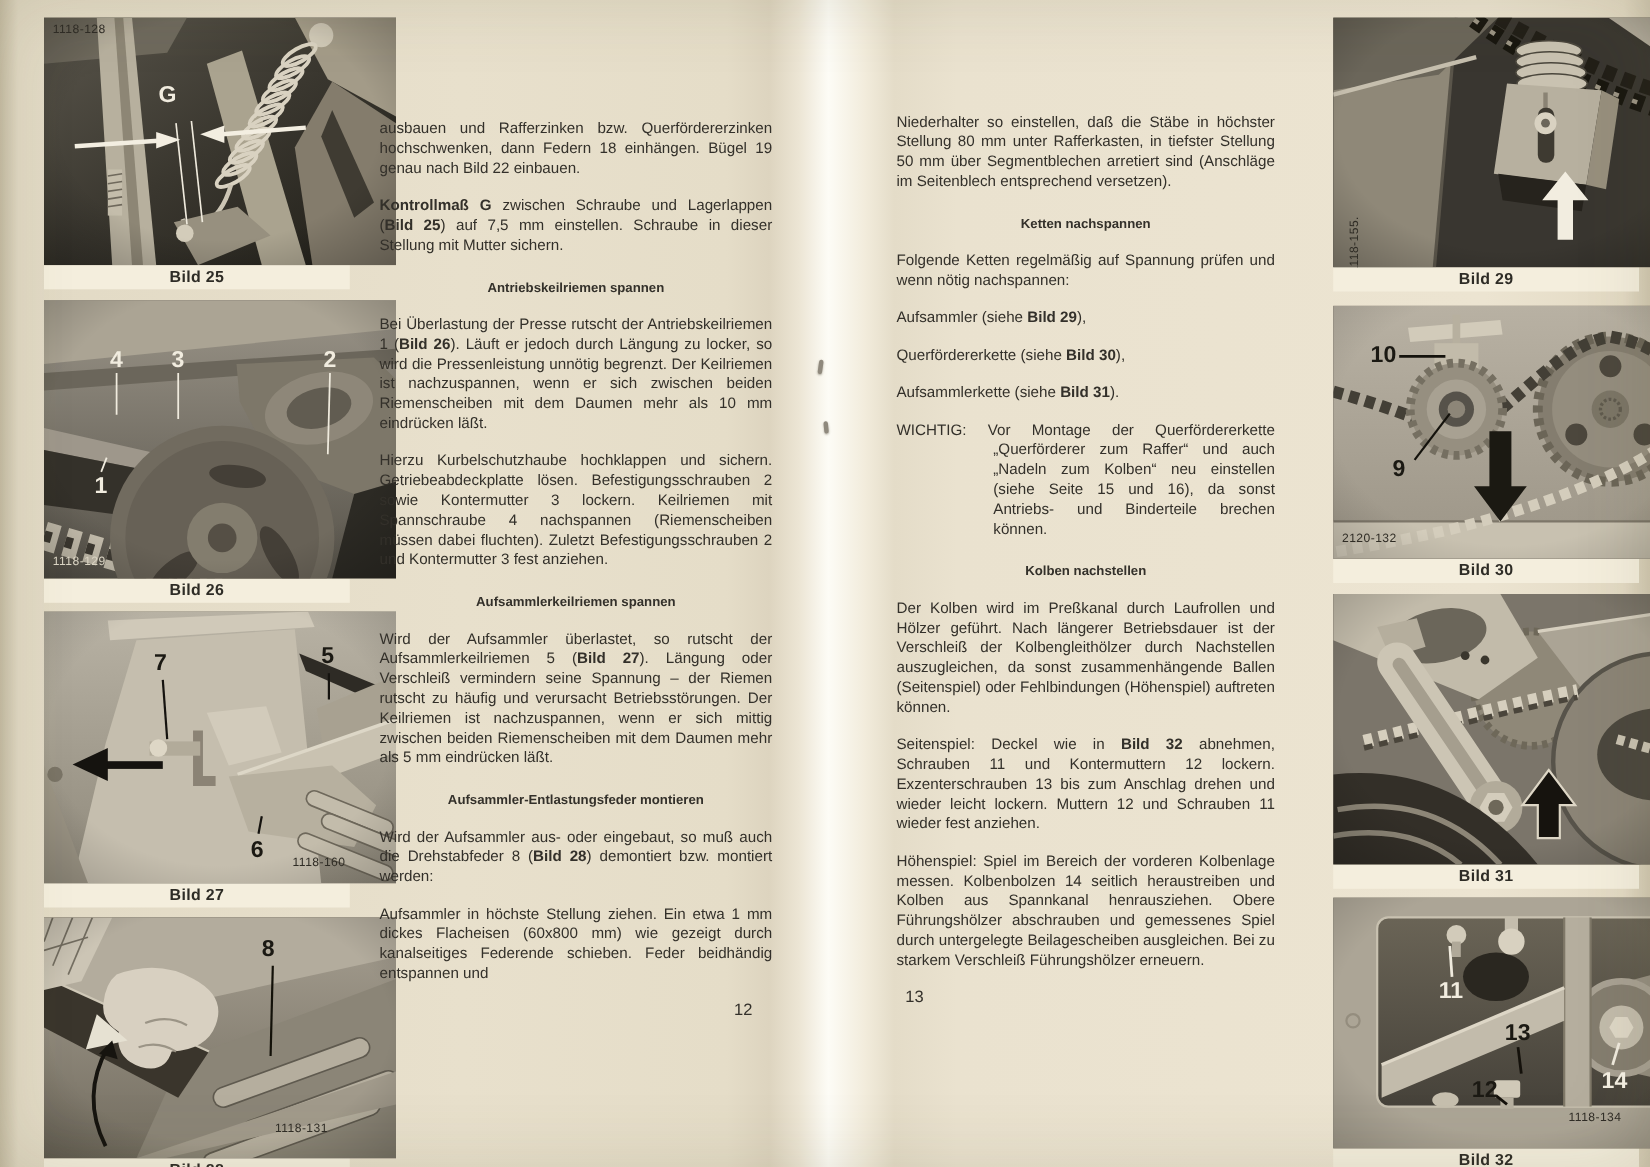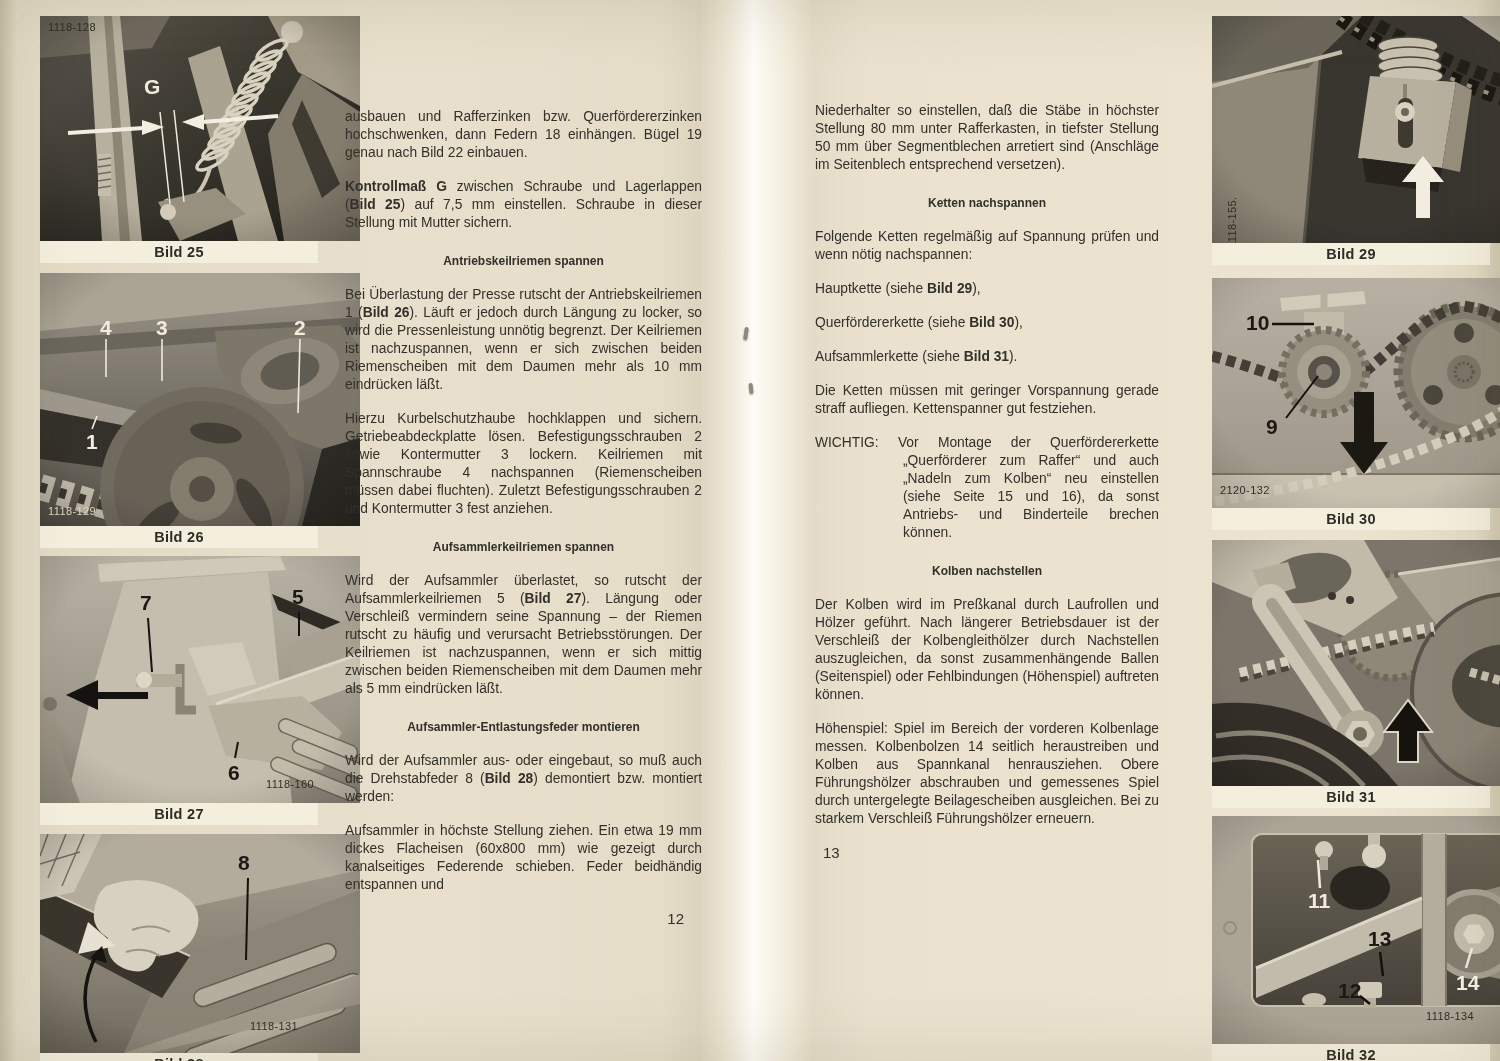--- a/index.html
+++ b/index.html
@@ -261,38 +261,38 @@
     <div class="textcol tc-left">
         <p class="blk"><span>ausbauen und Rafferzinken bzw. Querfördererzinken hochschwenken, dann Federn 18 einhängen. Bügel 19 genau nach Bild 22 einbauen.</span></p>
         <p class="blk"><span class="b">Kontrollmaß G</span><span> zwischen Schraube und Lagerlappen (</span><span class="b">Bild 25</span><span>) auf 7,5 mm einstellen. Schraube in dieser Stellung mit Mutter sichern.</span></p>
         <h3 class="blk"><span>Antriebskeilriemen spannen</span></h3>
         <p class="blk"><span>Bei Überlastung der Presse rutscht der Antriebskeilriemen 1 (</span><span class="b">Bild 26</span><span>). Läuft er jedoch durch Längung zu locker, so wird die Pressenleistung unnötig begrenzt. Der Keilriemen ist nachzuspannen, wenn er sich zwischen beiden Riemenscheiben mit dem Daumen mehr als 10 mm eindrücken läßt.</span></p>
         <p class="blk"><span>Hierzu Kurbelschutzhaube hochklappen und sichern. Getriebeabdeckplatte lösen. Befestigungsschrauben 2 sowie Kontermutter 3 lockern. Keilriemen mit Spannschraube 4 nachspannen (Riemenscheiben müssen dabei fluchten). Zuletzt Befestigungsschrauben 2 und Kontermutter 3 fest anziehen.</span></p>
         <h3 class="blk"><span>Aufsammlerkeilriemen spannen</span></h3>
         <p class="blk"><span>Wird der Aufsammler überlastet, so rutscht der Aufsammlerkeilriemen 5 (</span><span class="b">Bild 27</span><span>). Längung oder Verschleiß vermindern seine Spannung – der Riemen rutscht zu häufig und verursacht Betriebsstörungen. Der Keilriemen ist nachzuspannen, wenn er sich mittig zwischen beiden Riemenscheiben mit dem Daumen mehr als 5 mm eindrücken läßt.</span></p>
         <h3 class="blk"><span>Aufsammler-Entlastungsfeder montieren</span></h3>
         <p class="blk"><span>Wird der Aufsammler aus- oder eingebaut, so muß auch die Drehstabfeder 8 (</span><span class="b">Bild 28</span><span>) demontiert bzw. montiert werden:</span></p>
-        <p class="blk"><span>Aufsammler in höchste Stellung ziehen. Ein etwa 19 mm dickes Flacheisen (60x800 mm) wie gezeigt durch kanalseitiges Federende schieben. Feder beidhändig entspannen und</span></p>
+        <p class="blk"><span>Aufsammler in höchste Stellung ziehen. Ein etwa 1 mm dickes Flacheisen (60x800 mm) wie gezeigt durch kanalseitiges Federende schieben. Feder beidhändig entspannen und</span></p>
       <div class="pageno pn-l">12</div>
     </div>
   </section>
 
   <section>
 
     <div class="textcol tc-right">
         <p class="blk"><span>Niederhalter so einstellen, daß die Stäbe in höchster Stellung 80 mm unter Rafferkasten, in tiefster Stellung 50 mm über Segmentblechen arretiert sind (Anschläge im Seitenblech entsprechend versetzen).</span></p>
         <h3 class="blk"><span>Ketten nachspannen</span></h3>
         <p class="blk"><span>Folgende Ketten regelmäßig auf Spannung prüfen und wenn nötig nachspannen:</span></p>
-        <p class="blk"><span>Hauptkette (siehe </span><span class="b">Bild 29</span><span>),</span></p>
+        <p class="blk"><span>Aufsammler (siehe </span><span class="b">Bild 29</span><span>),</span></p>
         <p class="blk"><span>Querfördererkette (siehe </span><span class="b">Bild 30</span><span>),</span></p>
         <p class="blk"><span>Aufsammlerkette (siehe </span><span class="b">Bild 31</span><span>).</span></p>
-        <p class="blk"><span>Die Ketten müssen mit geringer Vorspannung gerade straff aufliegen. Kettenspanner gut festziehen.</span></p>
         <p class="blk hang"><span>WICHTIG: Vor Montage der Querfördererkette „Querförderer zum Raffer“ und auch „Nadeln zum Kolben“ neu einstellen (siehe Seite 15 und 16), da sonst Antriebs- und Binderteile brechen können.</span></p>
         <h3 class="blk"><span>Kolben nachstellen</span></h3>
         <p class="blk"><span>Der Kolben wird im Preßkanal durch Laufrollen und Hölzer geführt. Nach längerer Betriebsdauer ist der Verschleiß der Kolbengleithölzer durch Nachstellen auszugleichen, da sonst zusammenhängende Ballen (Seitenspiel) oder Fehlbindungen (Höhenspiel) auftreten können.</span></p>
+        <p class="blk"><span>Seitenspiel: Deckel wie in </span><span class="b">Bild 32</span><span> abnehmen, Schrauben 11 und Kontermuttern 12 lockern. Exzenterschrauben 13 bis zum Anschlag drehen und wieder leicht lockern. Muttern 12 und Schrauben 11 wieder fest anziehen.</span></p>
         <p class="blk"><span>Höhenspiel: Spiel im Bereich der vorderen Kolbenlage messen. Kolbenbolzen 14 seitlich heraustreiben und Kolben aus Spannkanal henrausziehen. Obere Führungshölzer abschrauben und gemessenes Spiel durch untergelegte Beilagescheiben ausgleichen. Bei zu starkem Verschleiß Führungshölzer erneuern.</span></p>
       <div class="pageno pn-r">13</div>
     </div>
 
     <figure class="fig" style="left:1172px;top:0">
       <div class="ph" style="height:227px">
         <svg viewBox="0 0 320 227" preserveAspectRatio="none">
           <defs>
             <radialGradient id="v29" cx="0.5" cy="0.45" r="0.78">
               <stop offset="0.62" stop-color="rgba(0,0,0,0)"></stop>

